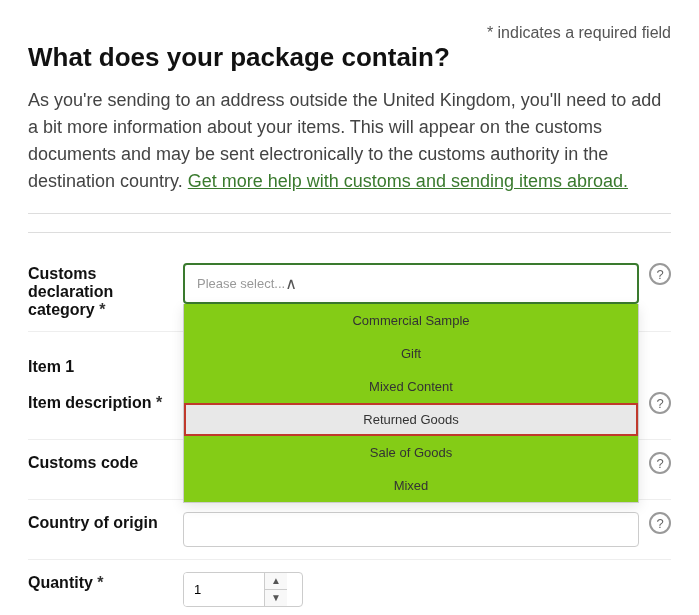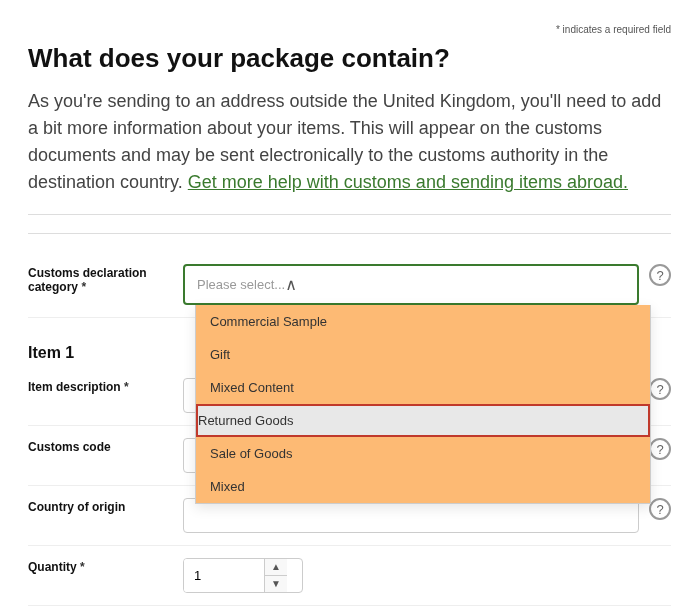--- a/index.html
+++ b/index.html
@@ -11,23 +11,22 @@
       width: 699px;
       min-height: 615px;
       overflow: hidden;
     }
     .page-container {
       padding: 24px 28px;
       position: relative;
     }
     .required-note {
       text-align: right;
-      font-size: 10px;
+      font-size: 16px;
       color: #555;
-      margin-bottom: 8px;
     }
     h1 {
       font-size: 26px;
       font-weight: 700;
       color: #111;
       margin-bottom: 14px;
     }
     .description {
       font-size: 18px;
       color: #444;
@@ -102,21 +101,21 @@
     }
     .form-row {
       display: flex;
       align-items: flex-start;
       margin-bottom: 0;
       padding: 12px 0;
       border-bottom: 1px solid #eee;
       position: relative;
     }
     .form-label {
-      font-size: 12px;
+      font-size: 16px;
       font-weight: 600;
       color: #111;
       width: 155px;
       min-width: 155px;
       padding-top: 2px;
     }
     .form-label .required-star {
       color: #333;
     }
     .form-control-wrap {
@@ -150,28 +149,29 @@
       cursor: pointer;
       background: #fff;
       position: relative;
     }
     .dropdown-arrow {
       font-size: 16px;
       color: #555;
     }
     .dropdown-menu {
       position: absolute;
-      left: 12px;
+      left: 0;
       top: 100%;
       width: 100%;
-      background: #fdba74;
+      background: #84cc16;
       border: 1px solid #ccc;
       border-top: none;
       z-index: 100;
       box-shadow: 0 4px 12px rgba(0,0,0,0.1);
+      text-align: center;
     }
     .dropdown-item {
       padding: 9px 14px;
       font-size: 13px;
       color: #333;
       cursor: pointer;
     }
     .dropdown-item.highlighted {
       background: #e8e8e8;
       border: 2px solid #c0392b;

